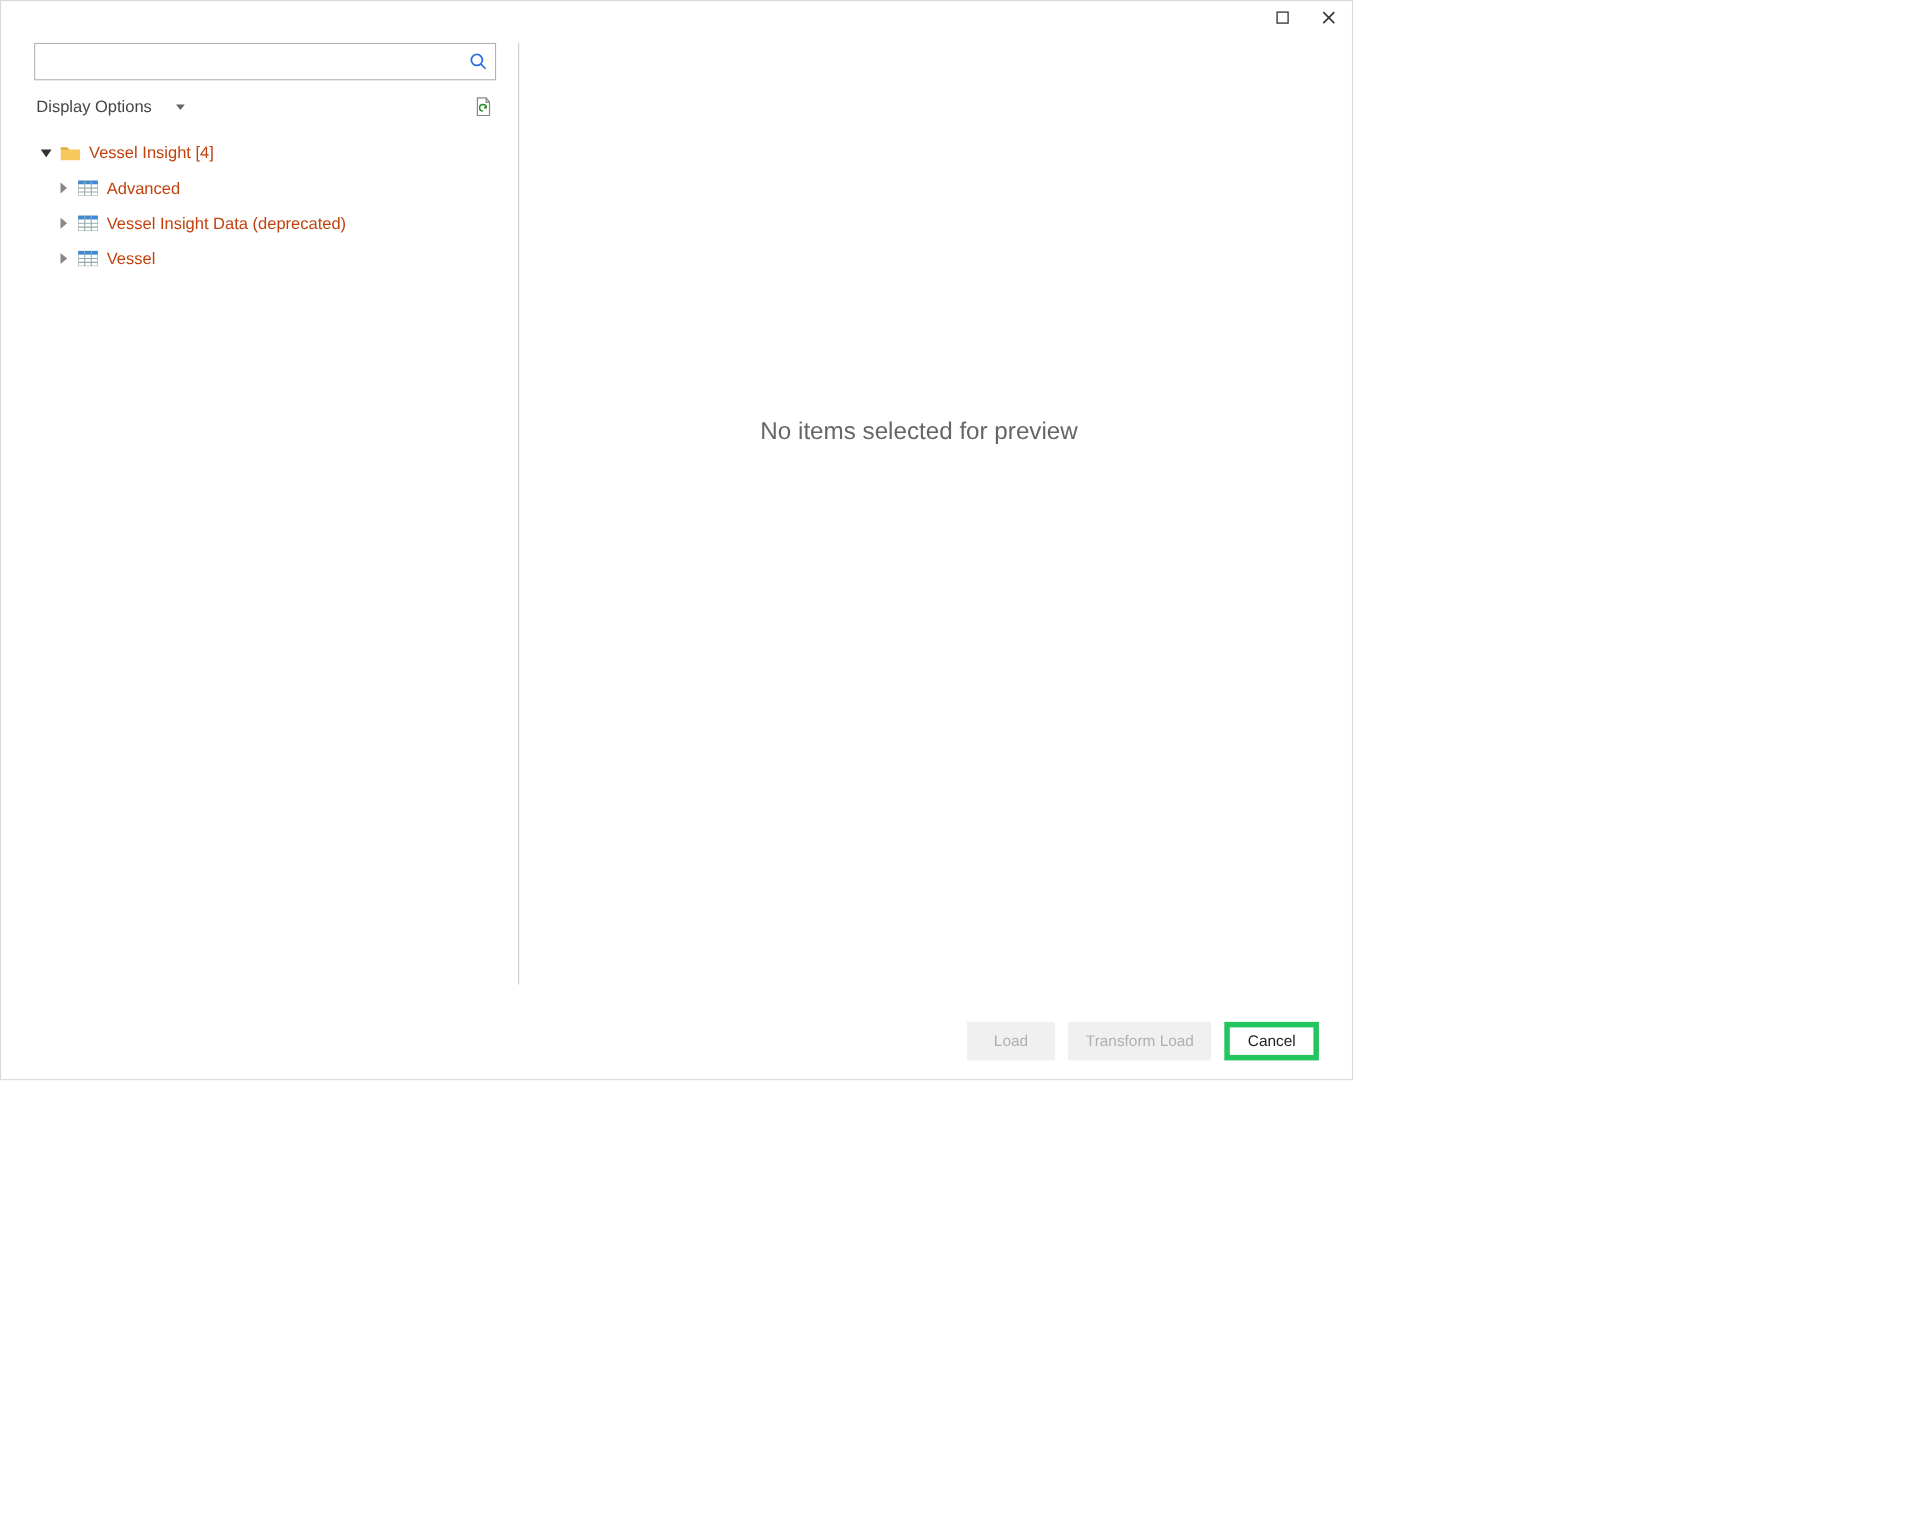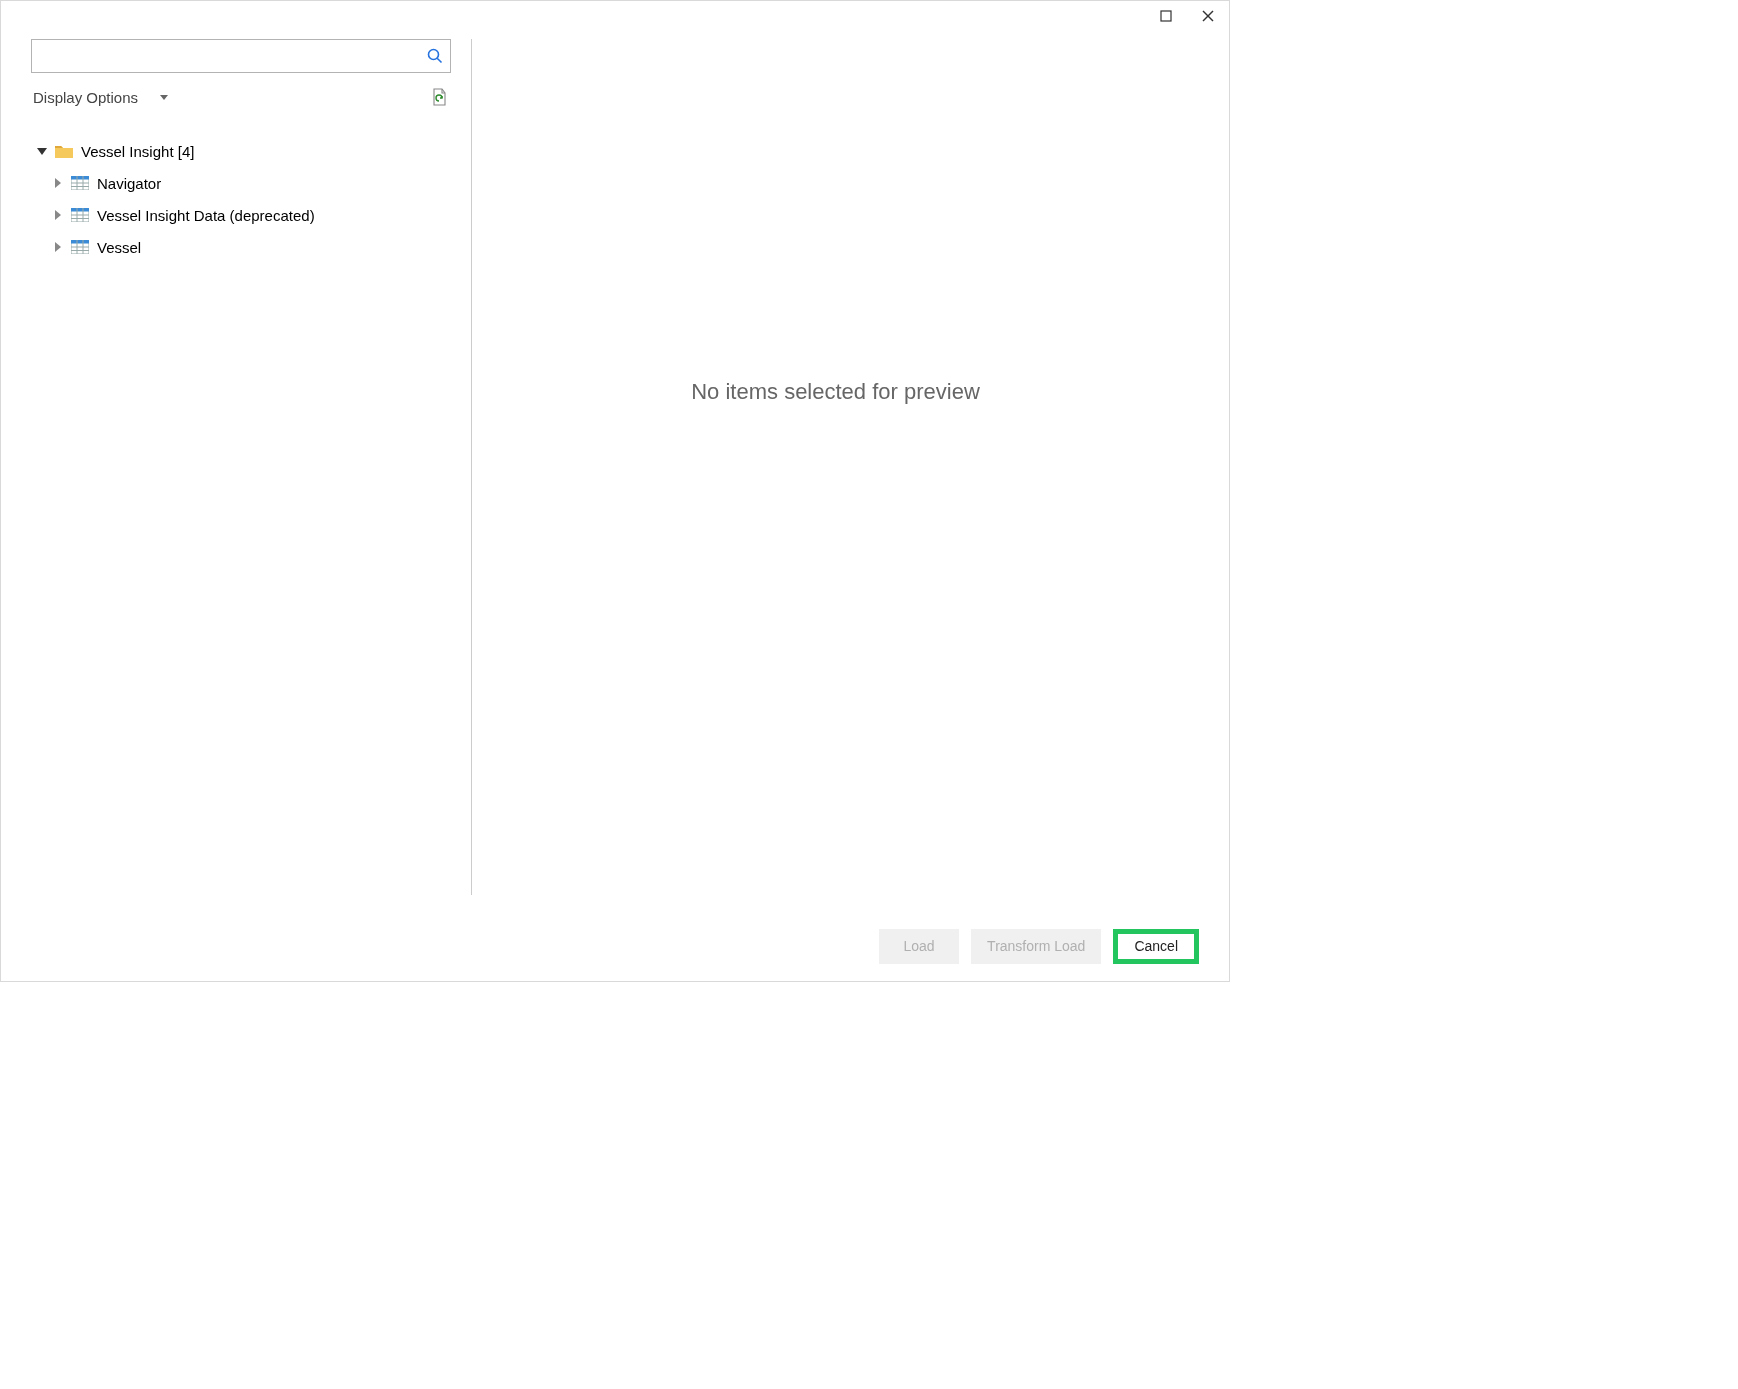--- a/index.html
+++ b/index.html
@@ -103,23 +103,23 @@
   }
   .refresh-icon {
     width: 20px;
     height: 20px;
     cursor: pointer;
     display: flex;
     align-items: center;
     justify-content: center;
   }
   .tree {
-    margin-top: 28px;
+    margin-top: 16px;
     font-size: 15px;
-    color: #000000;
+    color: #c2410c;
   }
   .tree-row {
     display: flex;
     align-items: center;
     height: 32px;
     cursor: pointer;
     gap: 8px;
     padding-left: 6px;
   }
   .tree-row.child { padding-left: 22px; }
@@ -256,21 +256,21 @@
           <span class="table-icon">
             <svg width="18" height="14" viewBox="0 0 18 14">
               <rect x="0" y="0" width="18" height="14" fill="#fff" stroke="#9aa" stroke-width="1"></rect>
               <rect x="0" y="0" width="18" height="3.5" fill="#3b8bd6"></rect>
               <line x1="6" y1="0" x2="6" y2="14" stroke="#9aa" stroke-width="1"></line>
               <line x1="12" y1="0" x2="12" y2="14" stroke="#9aa" stroke-width="1"></line>
               <line x1="0" y1="7" x2="18" y2="7" stroke="#9aa" stroke-width="1"></line>
               <line x1="0" y1="10.5" x2="18" y2="10.5" stroke="#9aa" stroke-width="1"></line>
             </svg>
           </span>
-          <span>Navigator</span>
+          <span>Advanced</span>
         </div>
 
         <div class="tree-row child">
           <span class="expander">
               <span class="tri-right"></span>
             </span>
           <span class="table-icon">
             <svg width="18" height="14" viewBox="0 0 18 14">
               <rect x="0" y="0" width="18" height="14" fill="#fff" stroke="#9aa" stroke-width="1"></rect>
               <rect x="0" y="0" width="18" height="3.5" fill="#3b8bd6"></rect>

